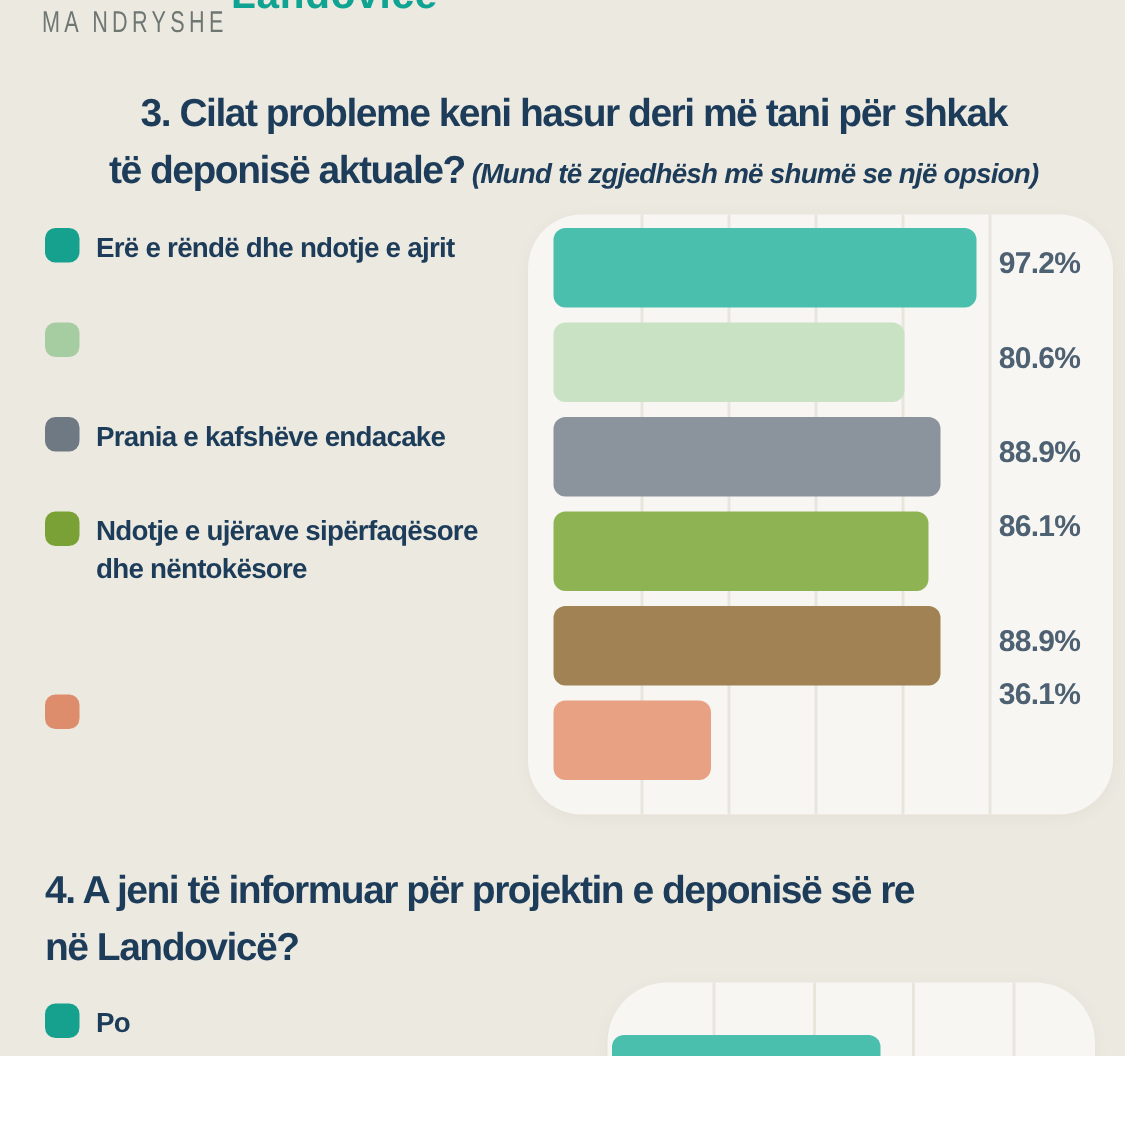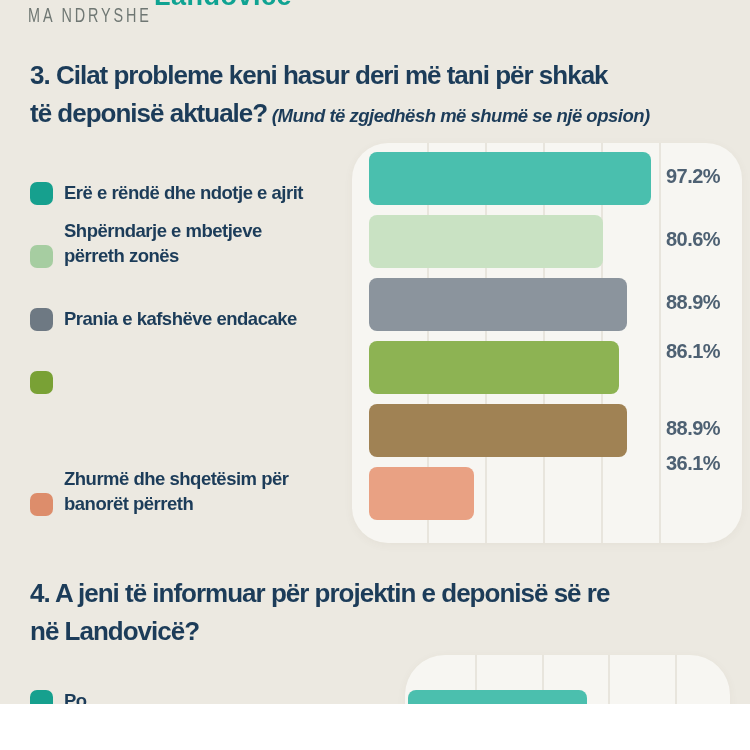--- a/index.html
+++ b/index.html
@@ -7,35 +7,35 @@
          background:#ECE9E1;font-family:"Liberation Sans",sans-serif;}
   
   .brand-clip{position:absolute;left:154px;top:-19px;font-size:27px;font-weight:bold;
               color:#0FA392;letter-spacing:.5px;}
   .logo{position:absolute;left:28px;top:4px;font-size:20px;color:#6F7773;
         letter-spacing:4px;transform:scaleX(.72);transform-origin:left top;white-space:nowrap;}
   
   .qtitle{position:absolute;left:30px;width:705px;margin:0;color:#1C3C59;
           font-size:26px;line-height:38px;font-weight:bold;letter-spacing:-1px;}
   .qtitle .tline{white-space:pre-line;}
-  .q3{top:56px;}
+  .q3{top:56px;text-align:center;}
   .q4{top:574px;}
   .qnote{font-size:18.5px;letter-spacing:-.5px;font-style:italic;}
   
   .panel{position:absolute;background:#F7F6F2;box-shadow:0 2px 10px rgba(90,80,60,.05);}
   .panel1{left:352px;top:143px;width:390px;height:400px;border-radius:36px;}
   .panel2{left:405px;top:655px;width:325px;height:120px;border-radius:40px;}
   .gridline{position:absolute;top:0;bottom:0;width:2px;background:#E8E5DD;}
   .bar{position:absolute;height:53px;border-radius:8px;}
   .panel1 .bar{left:17px;}
   .panel2 .bar{left:3px;height:55px;}
   .b0{top:9px}.b1{top:72px}.b2{top:135px}.b3{top:198px}.b4{top:261px}.b5{top:324px}
   .panel2 .b0{top:35px}
   
-  .leg{position:absolute;left:30px;display:flex;align-items:flex-end;gap:11px;height:53px;}
+  .leg{position:absolute;left:30px;display:flex;align-items:flex-start;gap:11px;height:53px;}
   .bullet{width:23px;height:23px;border-radius:7px;flex:0 0 auto;}
   .leg-label{color:#1C3C59;font-weight:bold;font-size:18.5px;line-height:25px;
              letter-spacing:-.5px;white-space:pre-line;max-width:290px;}
   .l0{top:152px}.l1{top:215px}.l2{top:278px}.l3{top:341px}.l4{top:392px}.l5{top:463px}
   .leg-po{top:669px;height:44px;}
   
   .pct{position:absolute;left:651px;width:84px;text-align:center;color:#4E6173;
        font-weight:bold;font-size:20px;letter-spacing:-.5px;}
   .p0{top:165px}.p1{top:228px}.p2{top:291px}.p3{top:340px}.p4{top:417px}.p5{top:452px}
   .pct-po{left:662px;top:701px;}
@@ -66,34 +66,32 @@
     <div class="bar b4" style="width: 258px; background: rgb(160, 130, 84);"></div>
     <div class="bar b5" style="width: 105px; background: rgb(233, 161, 131);"></div>
   </div>
 
   <div class="leg l0">
     <span class="bullet" style="background: rgb(22, 160, 142);"></span>
     <span class="leg-label">Erë e rëndë dhe ndotje e ajrit</span>
   </div>
   <div class="leg l1">
     <span class="bullet" style="background: rgb(166, 205, 161);"></span>
-    <span class="leg-label">Shpërndarje e mbetjeve
-përreth zonës</span>
   </div>
   <div class="leg l2">
     <span class="bullet" style="background: rgb(110, 121, 131);"></span>
     <span class="leg-label">Prania e kafshëve endacake</span>
   </div>
   <div class="leg l3">
     <span class="bullet" style="background: rgb(121, 161, 53);"></span>
+    <span class="leg-label">Ndotje e ujërave sipërfaqësore
+dhe nëntokësore</span>
   </div>
   <div class="leg l5">
     <span class="bullet" style="background: rgb(221, 141, 107);"></span>
-    <span class="leg-label">Zhurmë dhe shqetësim për
-banorët përreth</span>
   </div>
 
   <div class="pct p0">97.2%</div>
   <div class="pct p1">80.6%</div>
   <div class="pct p2">88.9%</div>
   <div class="pct p3">86.1%</div>
   <div class="pct p4">88.9%</div>
   <div class="pct p5">36.1%</div>
 
   <h2 class="qtitle q4"><span class="tline">4. A jeni të informuar për projektin e deponisë së re

